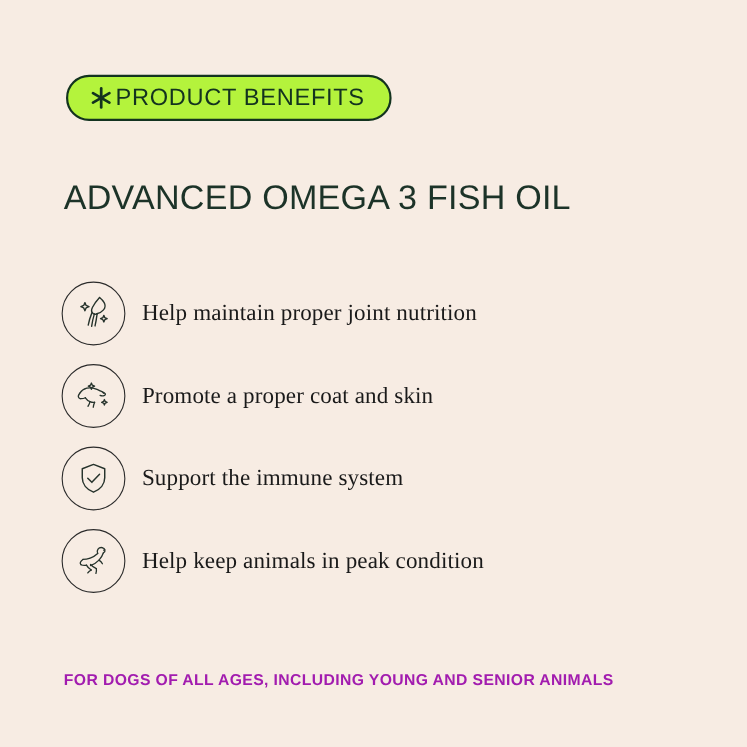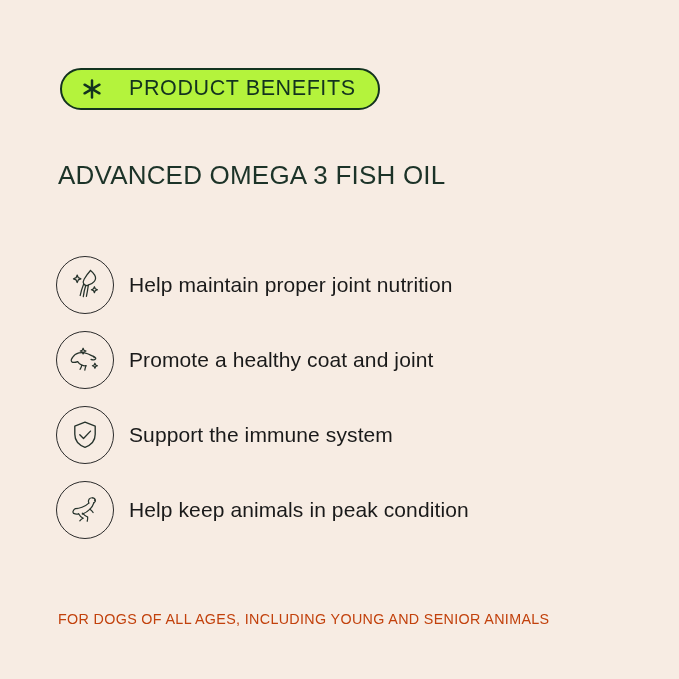--- a/index.html
+++ b/index.html
@@ -22,21 +22,21 @@
 
   
   .badge {
     position: absolute;
     left: 60px;
     top: 68px;
     height: 42px;
     box-sizing: border-box;
     display: flex;
     align-items: center;
-    gap: 26px;
+    gap: 2px;
     padding: 0 22px 0 19px;
     background: #b4f33c;
     border: 2px solid #13331f;
     border-radius: 21px;
   }
   .badge-asterisk {
     width: 22px;
     height: 22px;
     display: block;
     flex: 0 0 auto;
@@ -50,39 +50,40 @@
     line-height: 1;
   }
 
   
   .heading {
     position: absolute;
     left: 58px;
     top: 138px;
     width: 580px;
     color: #1c3328;
-    font-size: 26px;
+    font-size: 31px;
     line-height: 41px;
     letter-spacing: 0.2px;
     font-weight: 400;
   }
   .heading-line { display: block; white-space: nowrap; }
 
   
   .benefits {
     position: absolute;
     left: 56px;
     top: 256px;
     width: 580px;
   }
   .benefit-row {
     display: flex;
     align-items: center;
     height: 58px;
     margin-bottom: 17px;
+    font-family: Liberation Serif, serif;
   }
   .benefit-icon {
     width: 58px;
     height: 58px;
     flex: 0 0 auto;
     border: 1.3px solid #2b2b2b;
     border-radius: 50%;
     box-sizing: border-box;
     display: flex;
     align-items: center;
@@ -98,23 +99,23 @@
     line-height: 1.2;
     white-space: nowrap;
   }
 
   
   .footer {
     position: absolute;
     left: 58px;
     top: 611px;
     font-size: 14.3px;
-    font-weight: normal;
+    font-weight: bold;
     letter-spacing: 0.35px;
-    color: #c2410c;
+    color: #a21caf;
     white-space: nowrap;
   }
 </style>
 </head>
 <body>
 
 <div class="page">
 
   <div class="badge">
     <svg class="badge-asterisk" viewBox="0 0 24 24">
@@ -156,21 +157,21 @@
           <path d="M7.5 17.5c-.9 1.1-1.4 2.2-1.3 3.2.1.9.7 1.5 1.7 1.7"></path>
           <path d="M7.9 22.4c1.6.2 3.2-.1 4.7-.8"></path>
           <path d="M12.6 21.6c1.1 1.6 2.5 2.8 4.2 3.5 1.6.7 3 .9 4.2.6"></path>
           <path d="M21 25.7c-.6 1.5-1 3-1.2 4.5"></path>
           <path d="M16.8 25.1c-.3 1.6-.9 3-1.8 4.2"></path>
           <path d="M29.2 17.1c.35 0 .35.55 0 .55-.35 0-.35-.55 0-.55z" fill="#26332c" stroke-width="1.1"></path>
           <path d="M18.1 8.2l.85 2 2 .85-2 .85-.85 2-.85-2-2-.85 2-.85z"></path>
           <path d="M29.9 23.2l.75 1.75 1.75.75-1.75.75-.75 1.75-.75-1.75-1.75-.75 1.75-.75z"></path>
         </svg>
       </span>
-      <span class="benefit-text">Promote a healthy coat and joint</span>
+      <span class="benefit-text">Promote a proper coat and skin</span>
     </div>
 
     <div class="benefit-row">
       <span class="benefit-icon">
         <svg width="40" height="40" viewBox="0 0 40 40" fill="none" stroke="#26332c" stroke-width="1.35" stroke-linecap="round" stroke-linejoin="round">
           <path d="M20 7.2l10.2 3.9v8.2c0 5.6-3.9 10.7-10.2 13.1-6.3-2.4-10.2-7.5-10.2-13.1v-8.2z"></path>
           <path d="M14.8 19.7l3.7 3.8 7-7.4"></path>
         </svg>
       </span>
       <span class="benefit-text">Support the immune system</span>

